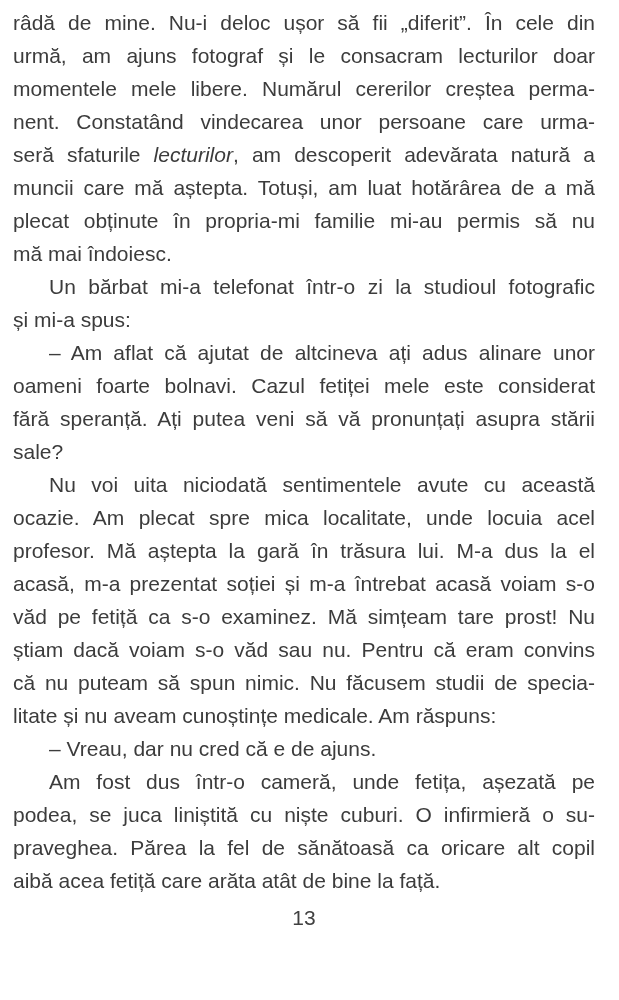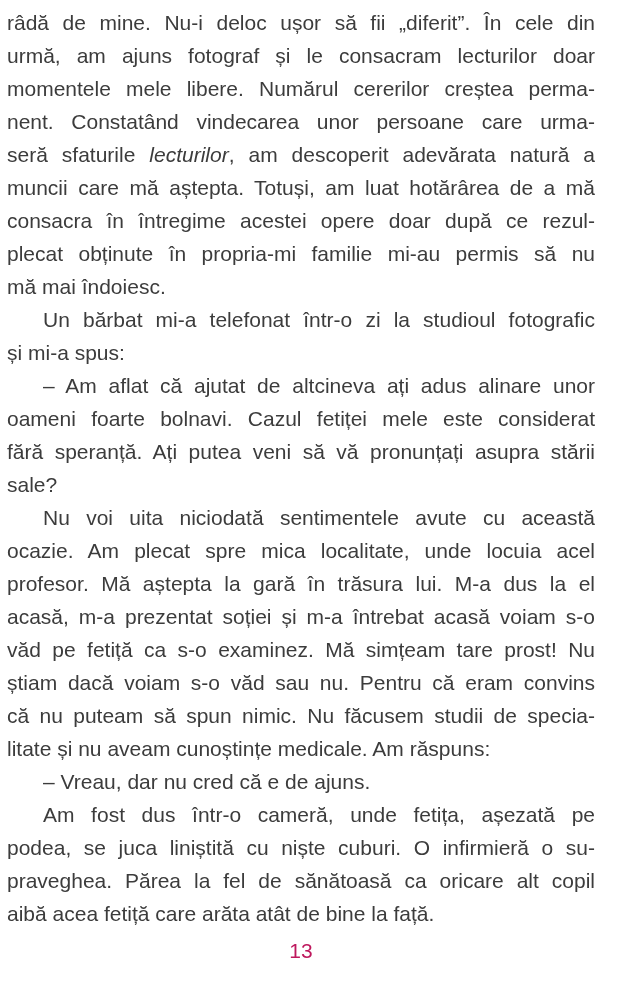--- a/index.html
+++ b/index.html
@@ -6,21 +6,21 @@
     margin: 0;
     padding: 0;
     background: #ffffff;
   }
   .page {
     position: relative;
     width: 619px;
     height: 1000px;
     background: #ffffff;
     box-sizing: border-box;
-    padding: 6px 24px 0 7px;
+    padding: 6px 24px 0 13px;
     font-family: "Liberation Sans", sans-serif;
     color: #3c3c3c;
     overflow: hidden;
   }
   .text-block {
     width: 100%;
   }
   .paragraph {
     margin: 0;
   }
@@ -41,36 +41,35 @@
     text-indent: 36px;
   }
   .italic {
     font-style: italic;
   }
   .page-number {
     margin-top: 7px;
     font-size: 21px;
     line-height: 28px;
     text-align: center;
-    color: #be185d;
+    color: #404040;
   }
 </style>
 </head>
 <body>
 
 <div class="page">
   <div class="text-block">
       <div class="paragraph">
         <div class="line">râdă de mine. Nu-i deloc ușor să fii „diferit”. În cele din</div>
         <div class="line">urmă, am ajuns fotograf și le consacram lecturilor doar</div>
         <div class="line">momentele mele libere. Numărul cererilor creștea perma-</div>
         <div class="line">nent. Constatând vindecarea unor persoane care urma-</div>
         <div class="line"><span>seră sfaturile </span><span class="italic">lecturilor</span><span>, am descoperit adevărata natură a</span></div>
         <div class="line">muncii care mă aștepta. Totuși, am luat hotărârea de a mă</div>
-        <div class="line">consacra în întregime acestei opere doar după ce rezul-</div>
         <div class="line">plecat obținute în propria-mi familie mi-au permis să nu</div>
         <div class="line last">mă mai îndoiesc.</div>
       </div>
       <div class="paragraph">
         <div class="line indent">Un bărbat mi-a telefonat într-o zi la studioul fotografic</div>
         <div class="line last">și mi-a spus:</div>
       </div>
       <div class="paragraph">
         <div class="line indent">– Am aflat că ajutat de altcineva ați adus alinare unor</div>
         <div class="line">oameni foarte bolnavi. Cazul fetiței mele este considerat</div>

